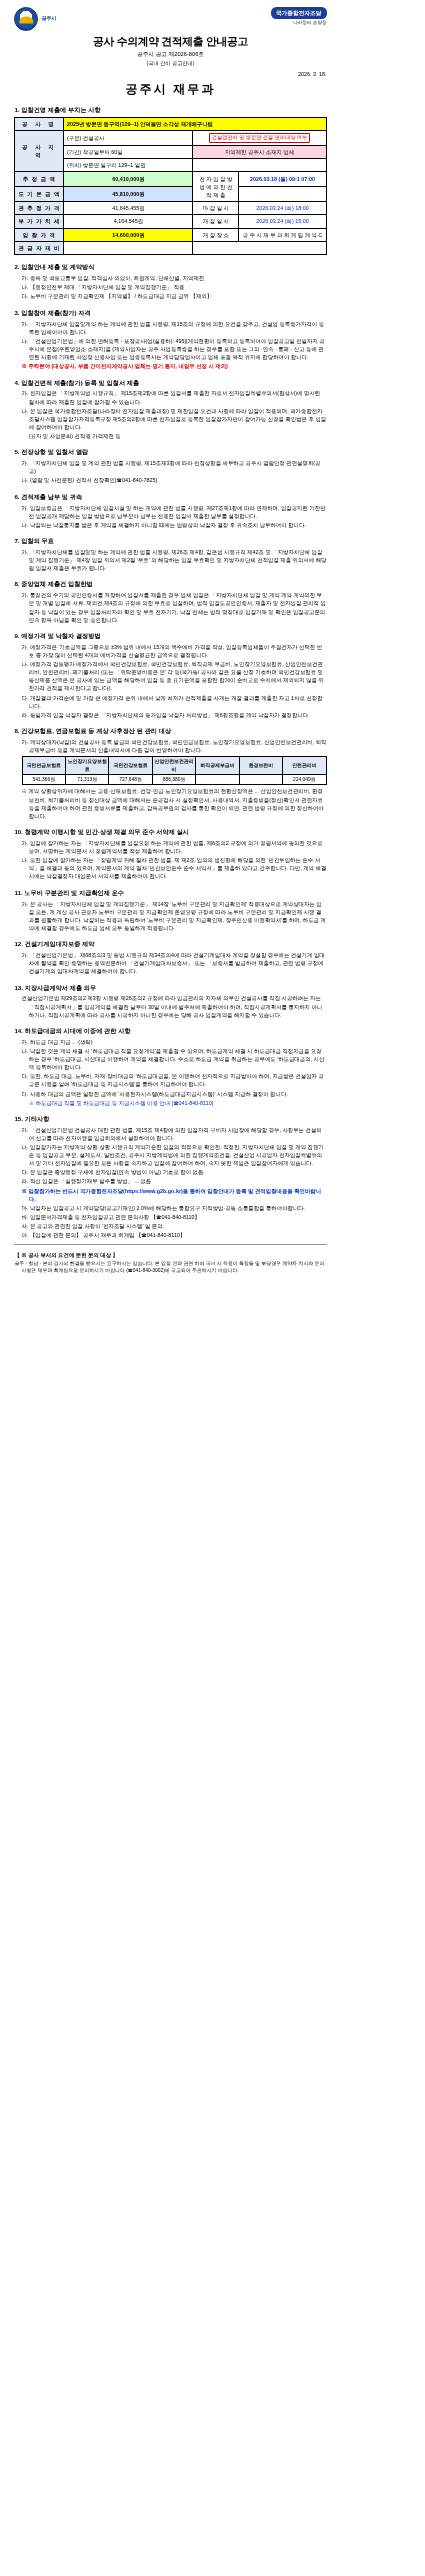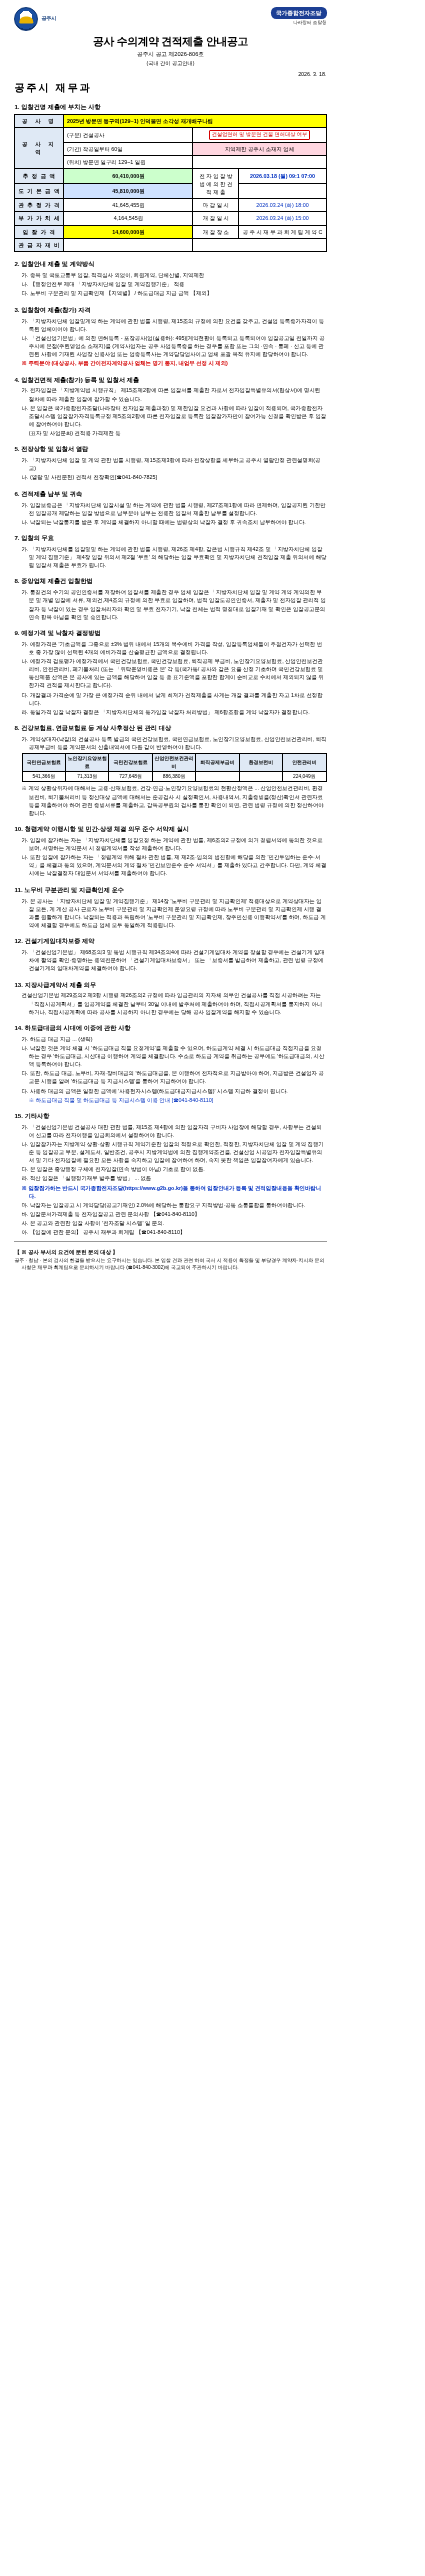--- a/index.html
+++ b/index.html
@@ -34,21 +34,21 @@
   }
   .logo-right .kicc2 { font-size:4.6px; color:#333; margin-top:1px; }
 
   .title-wrap { text-align:center; margin-top:1px; }
   h1.doc-title {
     font-size: 10.8px; font-weight: bold; letter-spacing:-0.3px; margin: 2.1px 0 1px 0;
   }
   .subtitle { font-size: 5.7px; margin: 0; }
   .subtitle2 { font-size: 5.2px; margin: 0.5px 0 0 0; }
   .date-right { text-align:right; font-size:5.4px; margin-top:3.1px; }
-  .org-right { text-align:left; font-size:10px; font-weight:bold; letter-spacing:2.1px; margin-top:1px; }
+  .org-right { text-align:center; font-size:12px; font-weight:bold; letter-spacing:2.1px; margin-top:1px; }
 
   
   h2.sec {
     font-size: 6.2px; font-weight: bold; margin: 7.2px 0 2.6px 0;
   }
 
   
   table.info { width:100%; border-collapse: collapse; table-layout: fixed; }
   table.info td, table.info th {
     border: 0.5px solid #000; padding: 2.1px 2.6px; font-size: 5.4px; vertical-align: middle;

